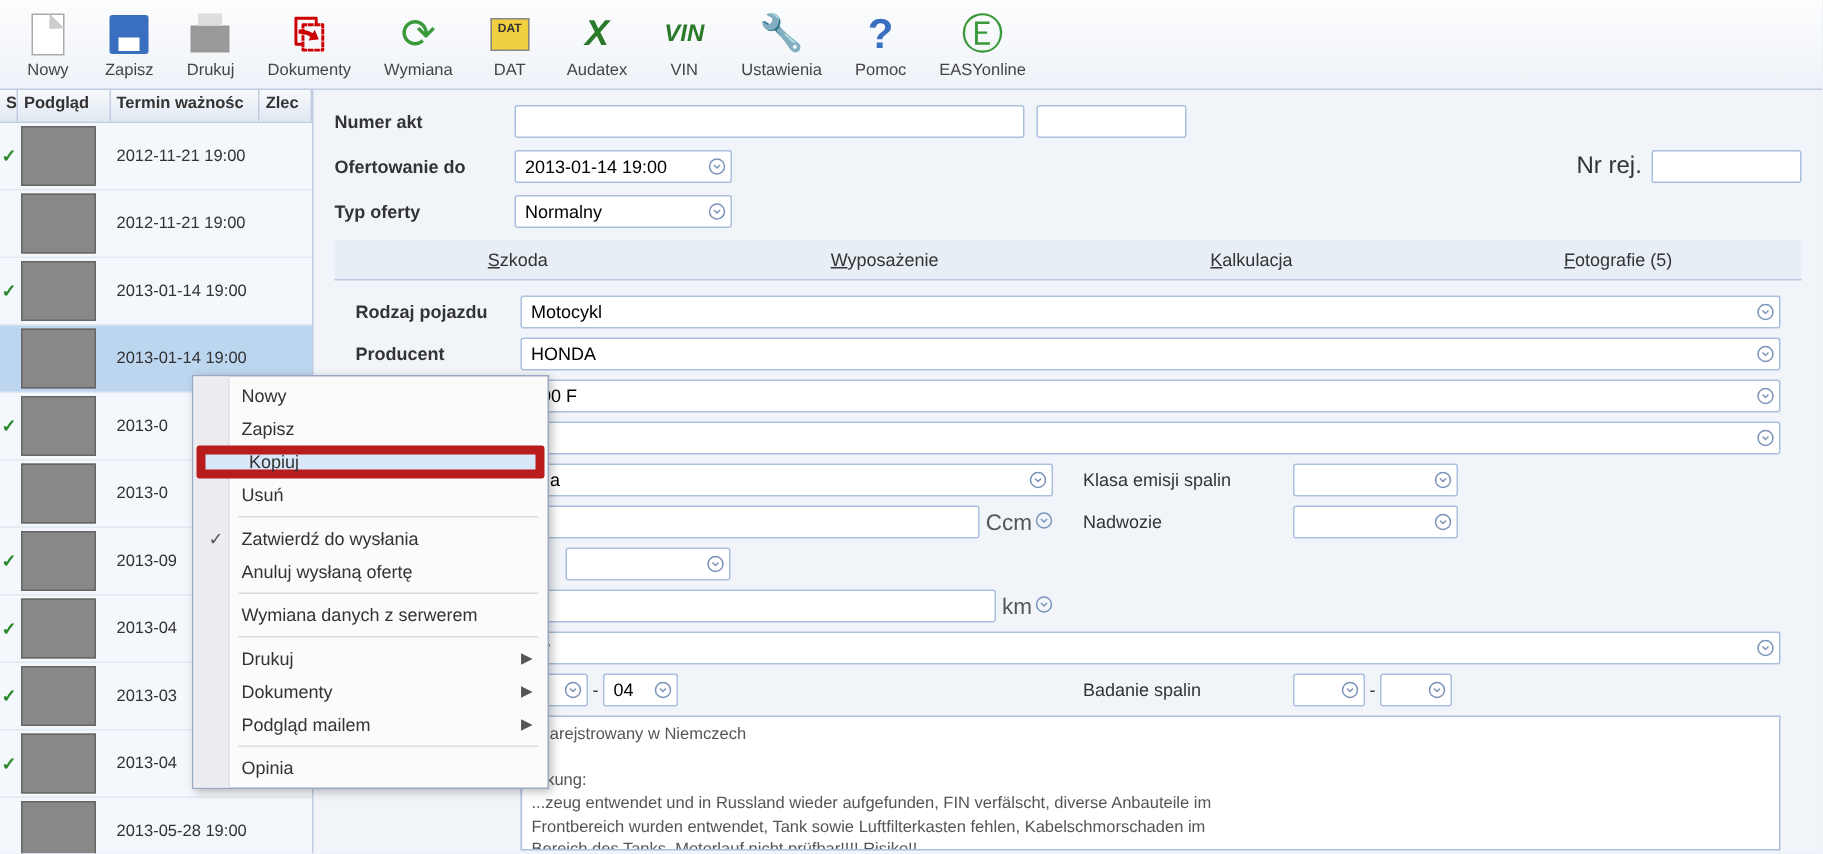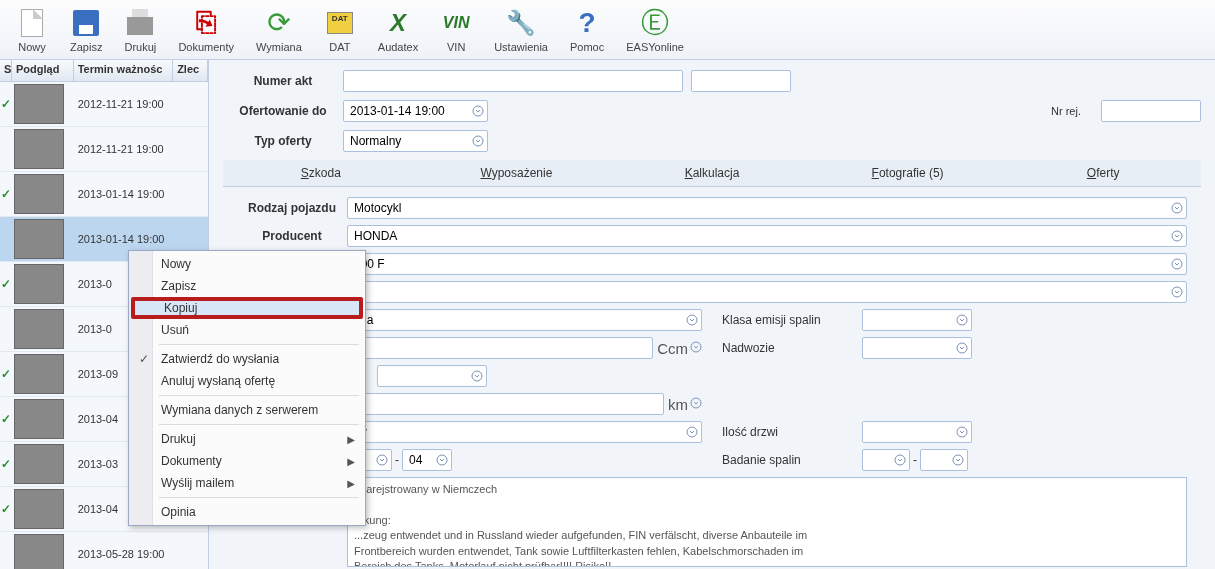--- a/index.html
+++ b/index.html
@@ -25,21 +25,21 @@
 .grid-row.selected { background: #bdd6f0; }
 .grid-row .col-s { display: flex; align-items: center; justify-content: center; color: #2a8a2a; font-weight: bold; }
 .grid-row .col-thumb { padding: 2px; }
 .thumb { width: 50px; height: 40px; background: #888; border: 1px solid #666; }
 .grid-row .col-date { padding: 4px; font-size: 11px; }
 
 
 .right-panel { flex: 1; background: #f1f5fa; overflow: hidden; }
 .form-section { padding: 10px 14px; }
 .form-row { display: flex; align-items: center; margin-bottom: 8px; }
-.form-label { width: 120px; font-weight: bold; font-size: 12px; color: #333; text-align: center; }
+.form-label { width: 120px; font-weight: bold; font-size: 12px; color: #333; }
 .form-input { height: 22px; border: 1px solid #abc0de; background: #fff; padding: 2px 6px; font-size: 12px; border-radius: 2px; }
 .combo { position: relative; display: inline-flex; align-items: center; }
 .combo .chev { width: 16px; height: 20px; position: absolute; right: 2px; top: 1px; display: flex; align-items: center; justify-content: center; color: #7a93b8; pointer-events: none; }
 .chev svg { width: 12px; height: 12px; }
 
 
 .tabs { display: flex; background: #e8eef5; border-bottom: 1px solid #c1cde0; margin-top: 6px; }
 .tab { flex: 1; text-align: center; padding: 5px 0; font-size: 12px; cursor: pointer; border: 1px solid transparent; }
 .tab.active { background: linear-gradient(#fefefe, #eef2f8); border: 1px solid #c1cde0; border-bottom: 1px solid #eef2f8; border-radius: 3px 3px 0 0; }
 .tab u { text-decoration: underline; }
@@ -52,21 +52,21 @@
 .two-col { display: flex; gap: 20px; }
 .two-col > div { flex: 1; display: flex; align-items: center; }
 .unit { display: inline-flex; align-items: center; margin-left: 4px; }
 .unit-label { font-size: 15px; color: #555; margin-right: 2px; }
 
 .remarks { flex: 1; border: 1px solid #abc0de; background: #fff; padding: 4px 6px; font-size: 11px; color: #555; height: 90px; overflow-y: scroll; line-height: 1.4; }
 
 
 .ctx-menu { position: absolute; left: 128px; top: 250px; width: 238px; background: #fbfbfb; border: 1px solid #9aa9c1; box-shadow: 2px 2px 6px rgba(0,0,0,0.25); z-index: 100; padding: 2px; }
 .ctx-item { padding: 4px 8px 4px 30px; font-size: 12px; color: #333; cursor: pointer; display: flex; align-items: center; justify-content: space-between; height: 22px; }
-.ctx-item.hover { background: #d7e7f7; border: 4px solid #b91c1c; border-radius: 2px; padding: 3px 7px 3px 29px; }
+.ctx-item.hover { background: #d7e7f7; border: 6px solid #b91c1c; border-radius: 2px; padding: 3px 7px 3px 29px; }
 .ctx-sep { height: 1px; background: #dcdcdc; margin: 3px 4px 3px 28px; }
 .ctx-check { position: absolute; left: 8px; color: #555; }
 .ctx-arrow { color: #555; font-size: 10px; }
 .ctx-left-band { position: absolute; left: 0; top: 0; bottom: 0; width: 24px; background: #ededf1; border-right: 1px solid #e0e0e5; }
 .ctx-items { position: relative; }
 .ctx-item-wrap { position: relative; }
 
 
 .ico-page { background: #fff; border: 1px solid #aaa; width: 22px; height: 28px; position: relative; }
 .ico-page::after { content:''; position:absolute; right:-1px; top:-1px; border: 5px solid transparent; border-left-color:#ccc; border-bottom-color:#ccc; }
@@ -254,42 +254,41 @@
         <div class="combo">
             <input class="form-input" style="width: 145px;" value="2013-01-14 19:00">
             <span class="chev">
               <svg viewBox="0 0 12 12">
                 <circle cx="6" cy="6" r="5" fill="none" stroke="#7a93b8"></circle>
                 <path d="M4 5l2 2 2-2" fill="none" stroke="#7a93b8"></path>
               </svg>
             </span>
           </div>
         <div style="flex:1"></div>
-        <div style="width:50px;font-size:11px">Nr rej.</div>
+        <div style="width:50px;font-size:16px">Nr rej.</div>
         <input class="form-input" style="width: 100px;">
       </div>
       <div class="form-row">
         <div class="form-label">Typ oferty</div>
         <div class="combo">
             <input class="form-input" style="width: 145px;" value="Normalny">
             <span class="chev">
               <svg viewBox="0 0 12 12">
                 <circle cx="6" cy="6" r="5" fill="none" stroke="#7a93b8"></circle>
                 <path d="M4 5l2 2 2-2" fill="none" stroke="#7a93b8"></path>
               </svg>
             </span>
           </div>
       </div>
 
       <div class="tabs" id="tabs-container">
           <div class="tab"><u>S</u>zkoda</div>
           <div class="tab"><u>W</u>yposażenie</div>
           <div class="tab"><u>K</u>alkulacja</div>
           <div class="tab"><u>F</u>otografie (5)</div>
-          <div class="tab"><u>O</u>ferty</div>
         </div>
 
       <div class="detail-form">
         <div class="form-row">
           <div class="form-label">Rodzaj pojazdu</div>
           <div class="combo wide-combo">
               <input class="form-input" value="Motocykl" style="">
               <span class="chev">
                 <svg viewBox="0 0 12 12">
                   <circle cx="6" cy="6" r="5" fill="none" stroke="#7a93b8"></circle>
@@ -424,32 +423,20 @@
             <div class="combo" style="flex:1">
                 <input class="form-input" style="width: 100%;" value="ny">
                 <span class="chev">
                   <svg viewBox="0 0 12 12">
                     <circle cx="6" cy="6" r="5" fill="none" stroke="#7a93b8"></circle>
                     <path d="M4 5l2 2 2-2" fill="none" stroke="#7a93b8"></path>
                   </svg>
                 </span>
               </div>
           </div>
-          <div>
-            <div style="width:140px">Ilość drzwi</div>
-            <div class="combo" style="width:110px">
-                <input class="form-input" style="width: 100%;">
-                <span class="chev">
-                  <svg viewBox="0 0 12 12">
-                    <circle cx="6" cy="6" r="5" fill="none" stroke="#7a93b8"></circle>
-                    <path d="M4 5l2 2 2-2" fill="none" stroke="#7a93b8"></path>
-                  </svg>
-                </span>
-              </div>
-          </div>
         </div>
 
         <div class="form-row two-col">
           <div>
             <div class="form-label"></div>
             <div class="combo" style="width:45px">
                 <input class="form-input" style="width: 100%;" value="3">
                 <span class="chev">
                   <svg viewBox="0 0 12 12">
                     <circle cx="6" cy="6" r="5" fill="none" stroke="#7a93b8"></circle>
@@ -557,21 +544,21 @@
         </div>
       </div>
       <div class="ctx-item-wrap">
         <div class="ctx-item">
           <span>Dokumenty</span>
           <span class="ctx-arrow">▶</span>
         </div>
       </div>
       <div class="ctx-item-wrap">
         <div class="ctx-item">
-          <span>Wyślij mailem</span>
+          <span>Podgląd mailem</span>
           <span class="ctx-arrow">▶</span>
         </div>
       </div>
       <div class="ctx-sep"></div>
       <div class="ctx-item-wrap">
         <div class="ctx-item">
           <span>Opinia</span>
         </div>
       </div>
     </div>

